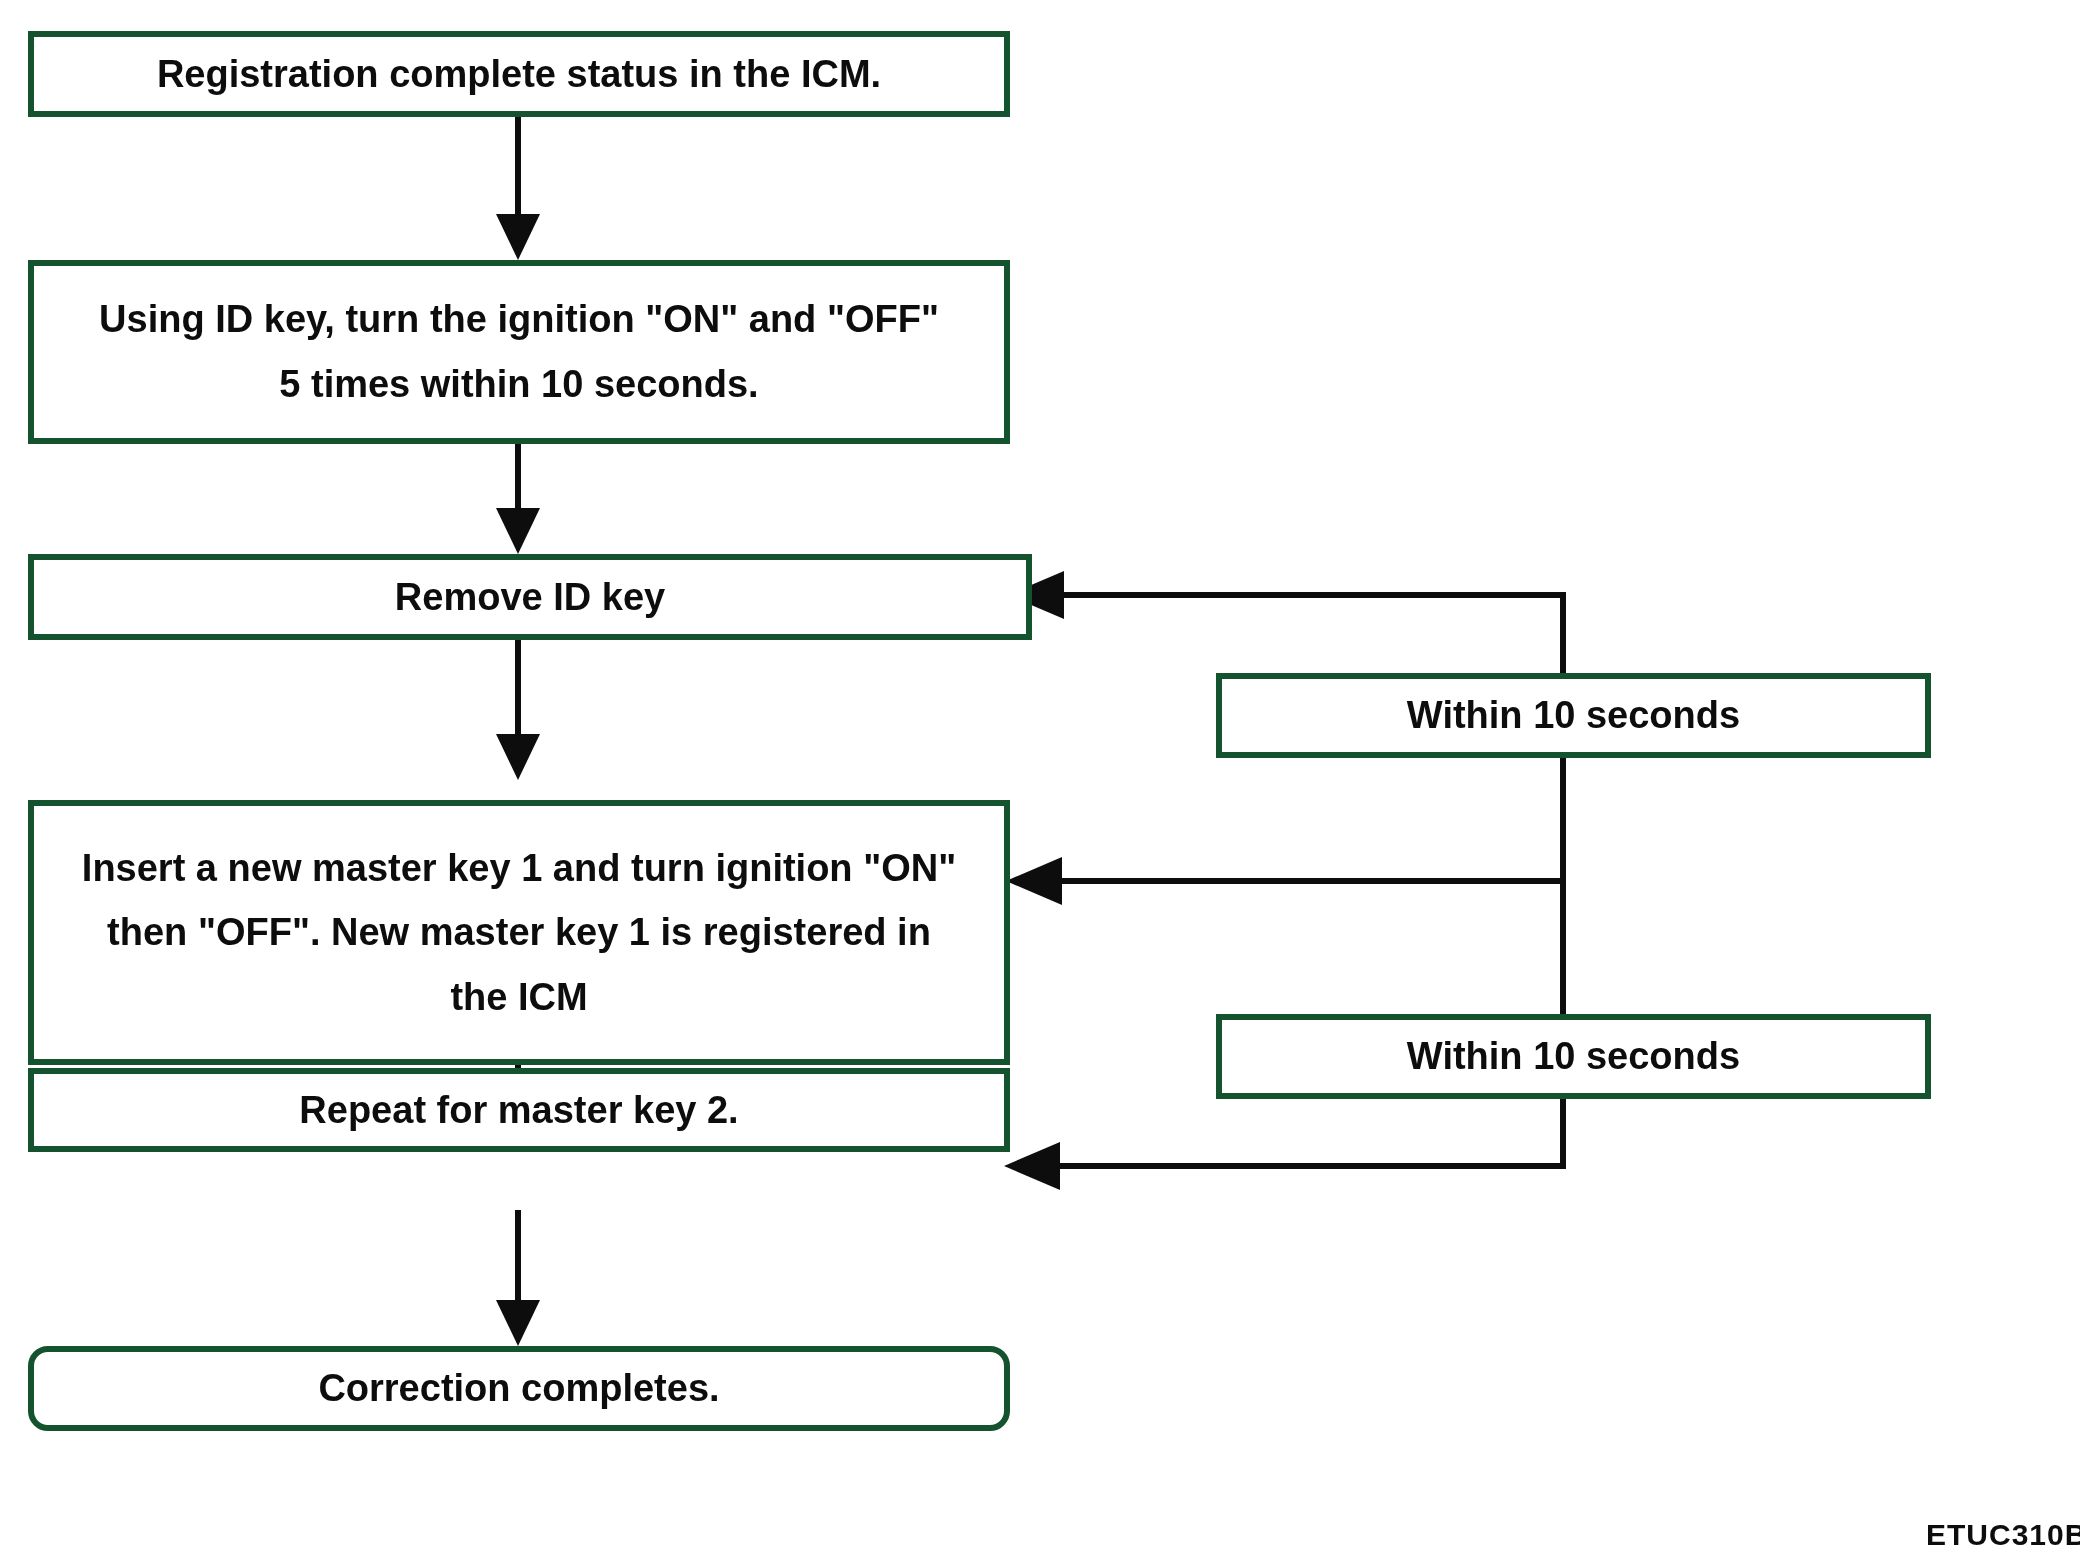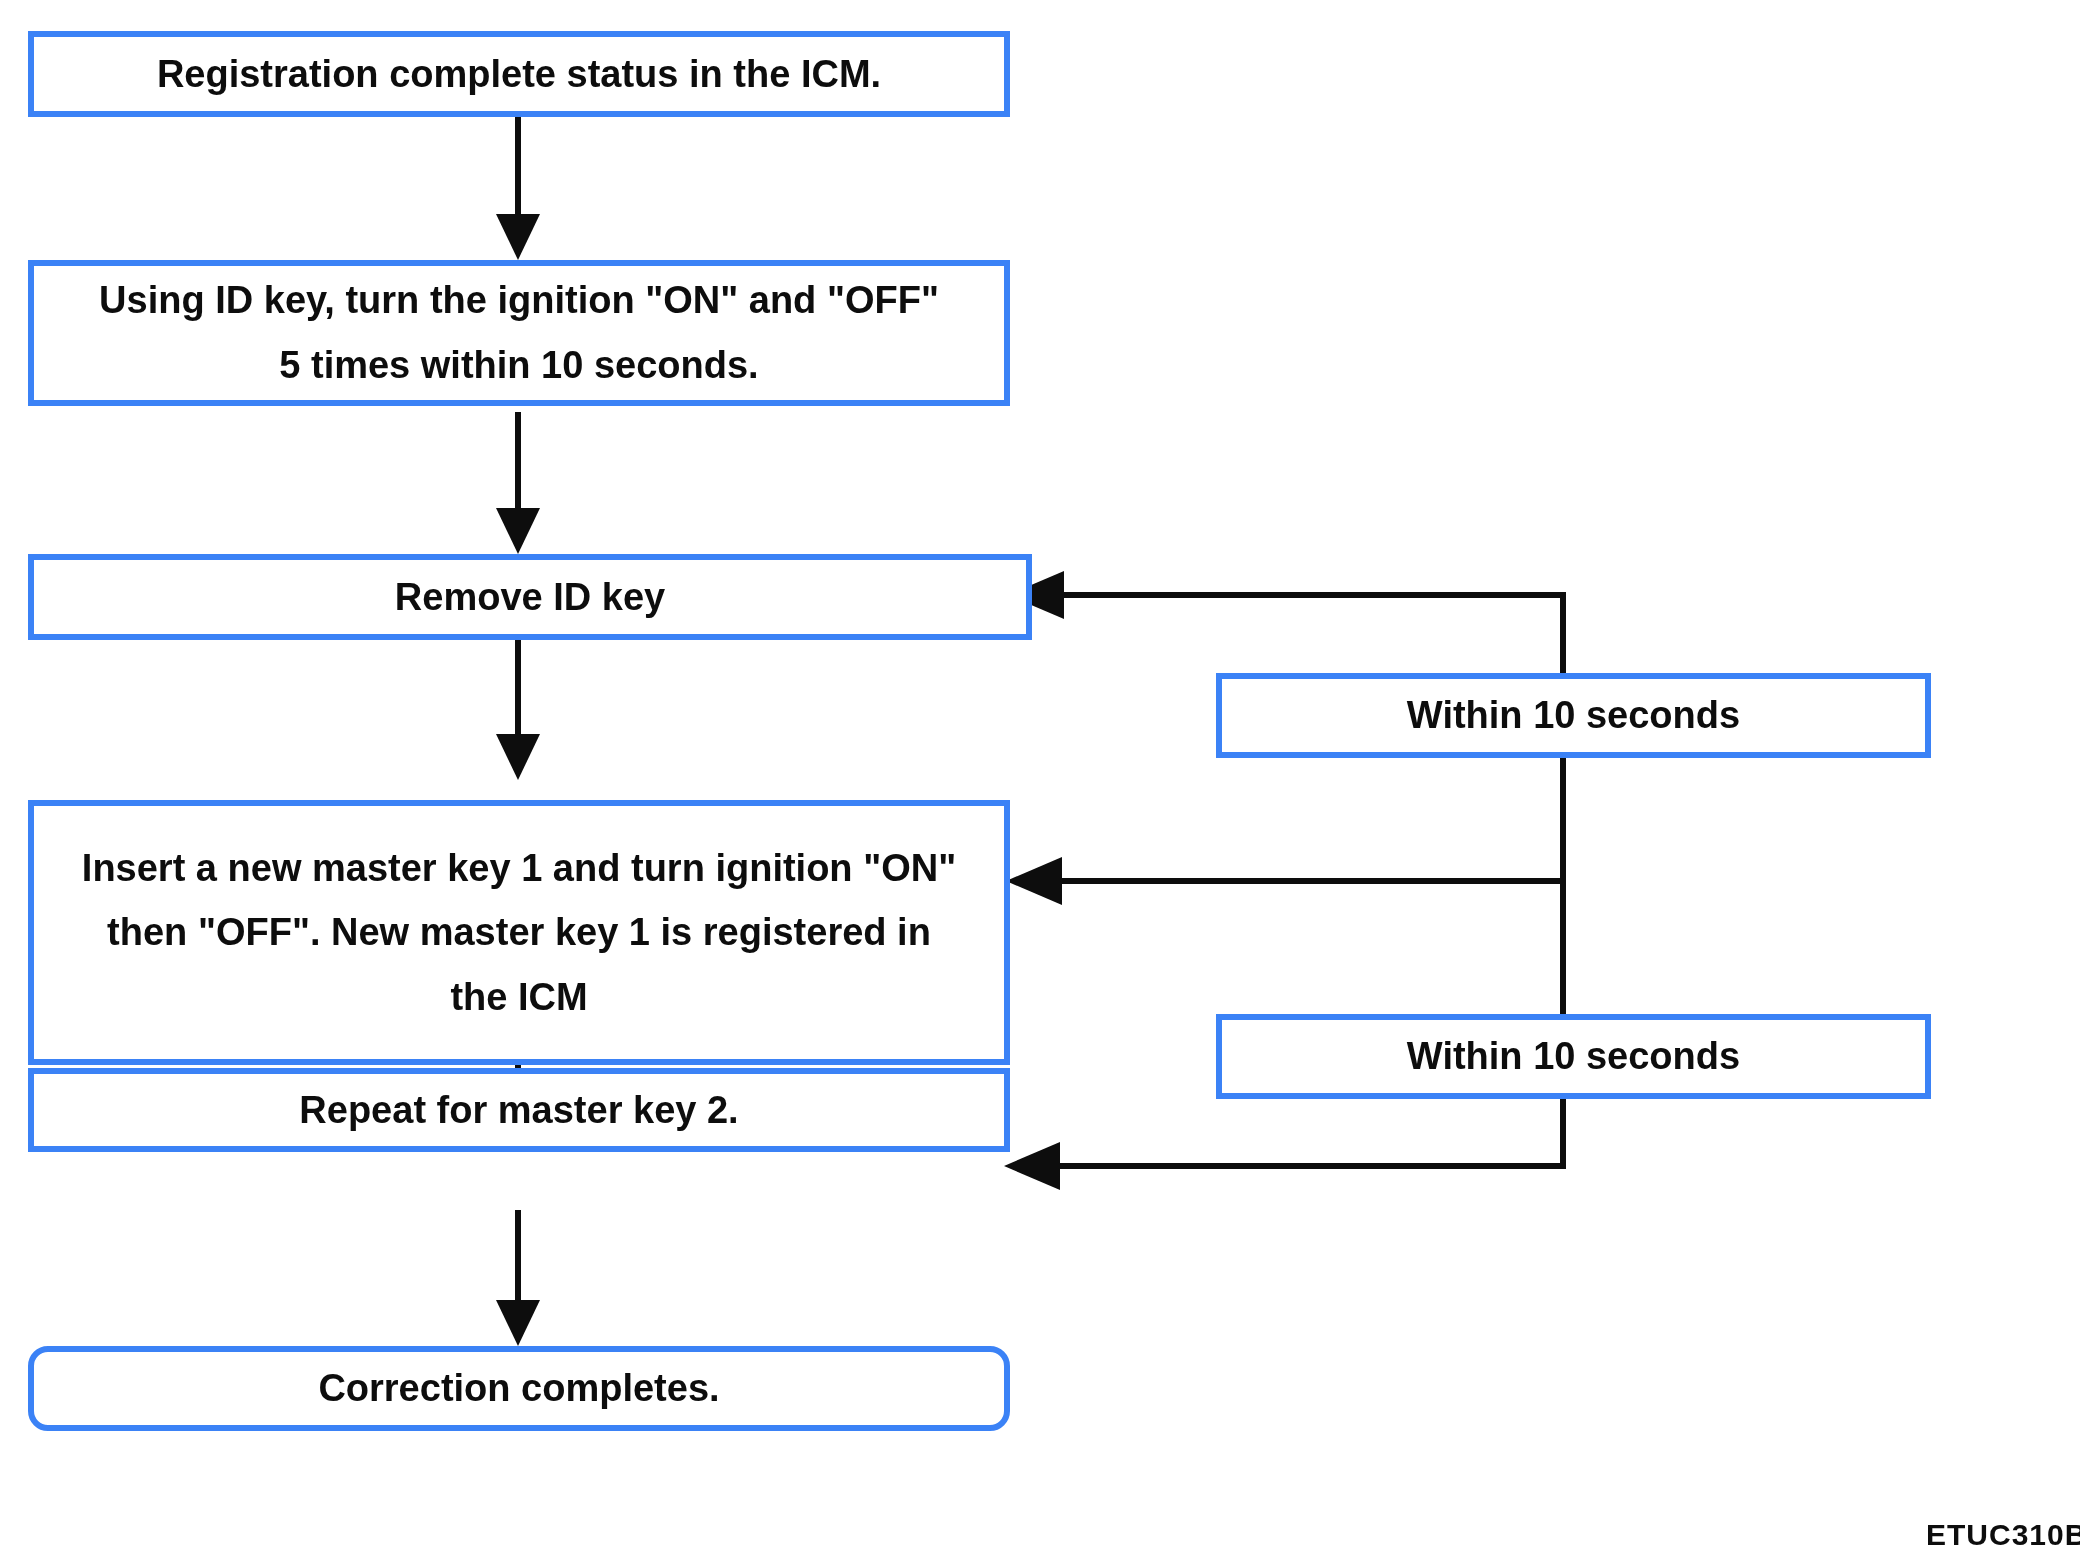--- a/index.html
+++ b/index.html
@@ -13,21 +13,21 @@
     height: 1562px;
     background: #ffffff;
     font-family: "Liberation Sans", "DejaVu Sans", sans-serif;
     color: #0d0d0d;
     overflow: hidden;
   }
   
   .pbox, .tbox {
     position: absolute;
     box-sizing: border-box;
-    border: 6px solid #3b82f6;
+    border: 6px solid #14532d;
     background: #ffffff;
     display: flex;
     align-items: center;
     justify-content: center;
     text-align: center;
     font-size: 38px;
     font-weight: 700;
     line-height: 1.7;
     white-space: pre-line;
     z-index: 2;
@@ -97,21 +97,21 @@
     z-index: 2;
   }
 </style>
 </head>
 <body>
 
 <div class="canvas">
 
   <div class="pbox" style="left:28px; top:31px; width:982px; height:86px;">Registration complete status in the ICM.</div>
 
-  <div class="pbox" style="left:28px; top:260px; width:982px; height:146px;">Using ID key, turn the ignition "ON" and "OFF"
+  <div class="pbox" style="left:28px; top:260px; width:982px; height:184px;">Using ID key, turn the ignition "ON" and "OFF"
 5 times within 10 seconds.</div>
 
   <div class="pbox" style="left:28px; top:554px; width:1004px; height:86px;">Remove ID key</div>
 
   <div class="pbox" style="left:28px; top:800px; width:982px; height:265px;">Insert a new master key 1 and turn ignition "ON"
 then "OFF". New master key 1 is registered in
 the ICM</div>
 
   <div class="pbox" style="left:28px; top:1068px; width:982px; height:84px;">Repeat for master key 2.</div>
 

